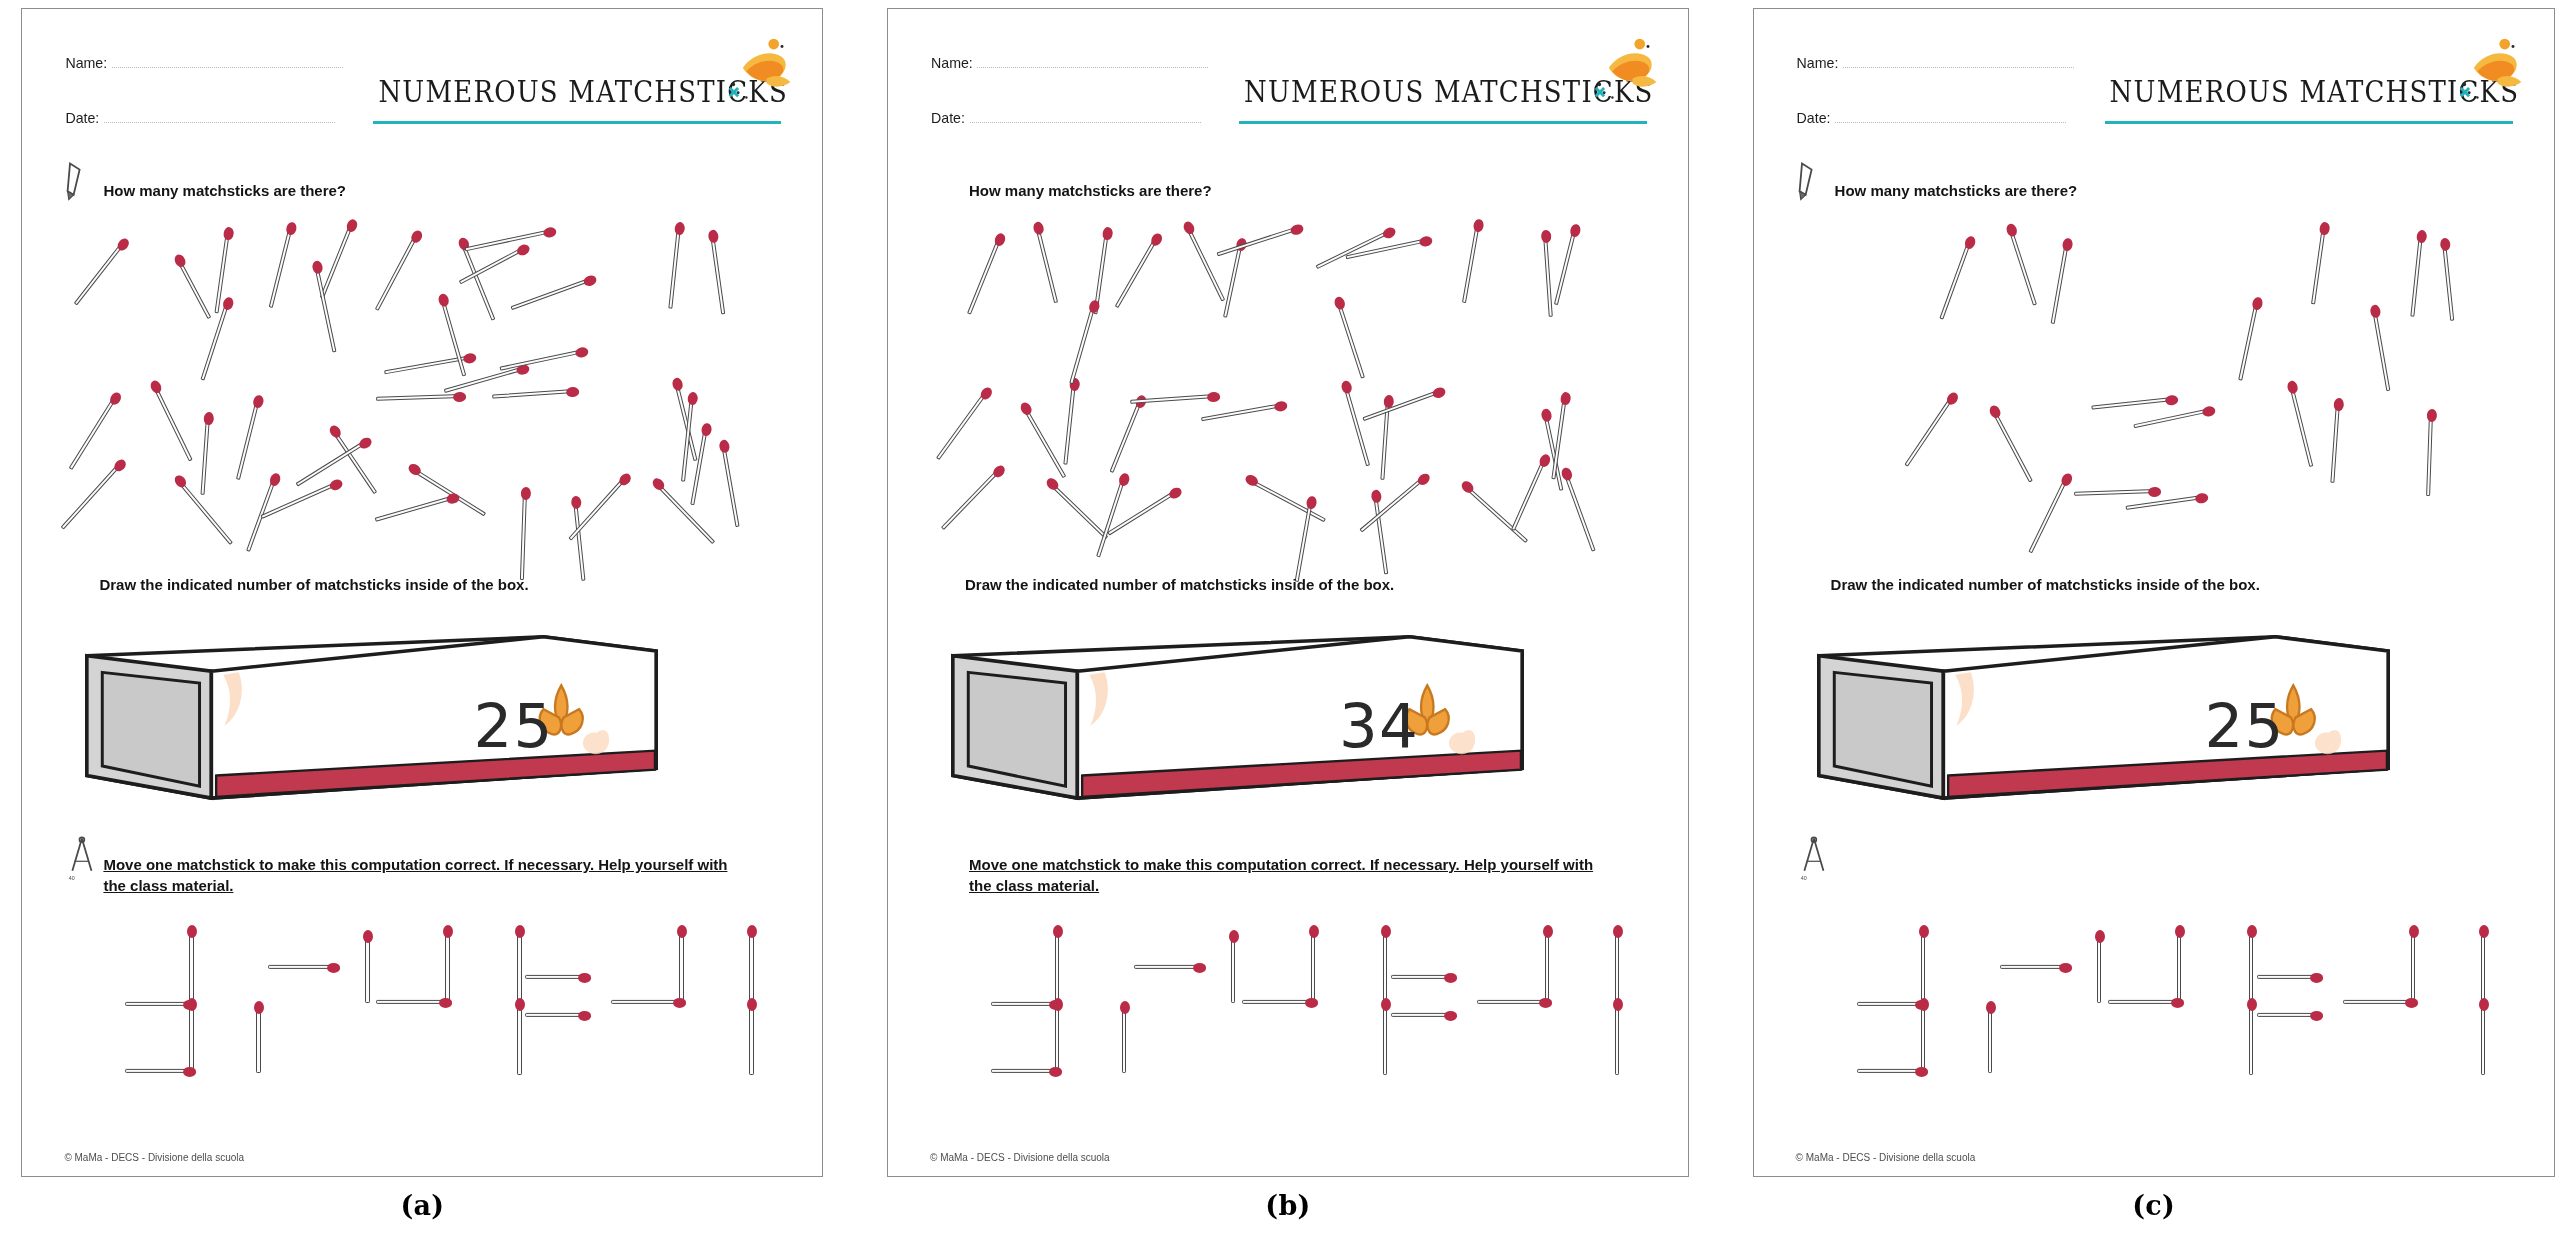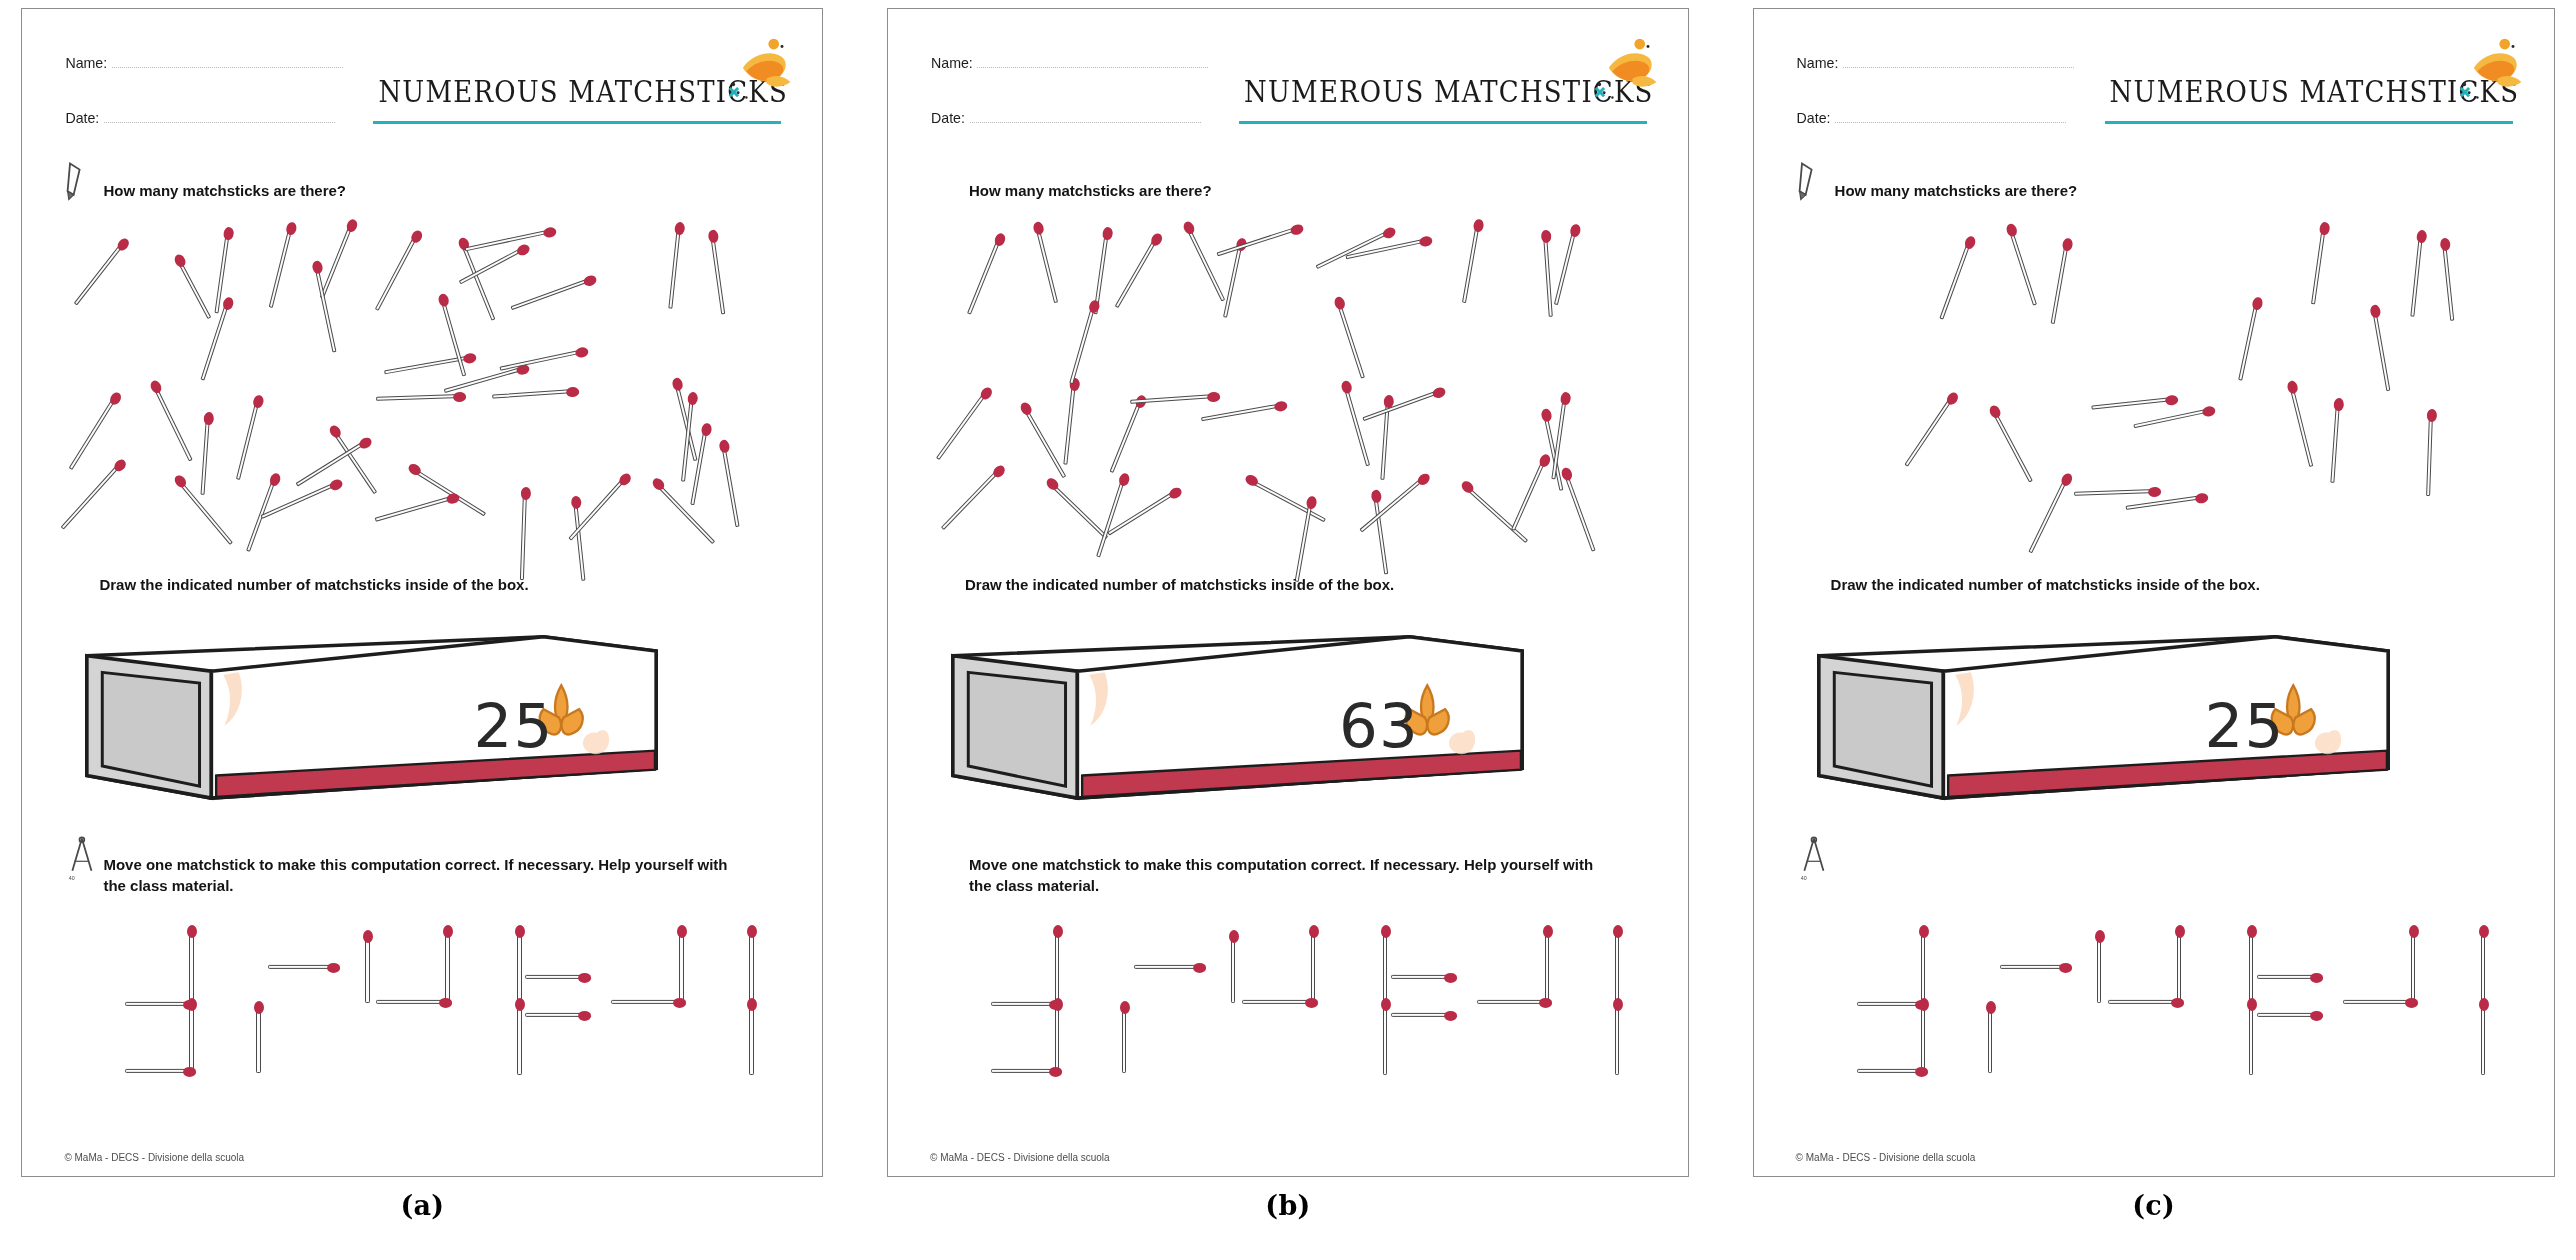--- a/index.html
+++ b/index.html
@@ -106,21 +106,21 @@
   
   .instr {
     position: absolute;
     font-size: 15px;
     line-height: 1.4;
     color: #141414;
     font-weight: 600;
   }
   .q1 { left: 81px; top: 171px; }
   .q2 { left: 77px; top: 565px; font-weight: 600; }
-  .q3 { left: 81px; top: 845px; width: 641px; }
+  .q3 { left: 81px; top: 845px; width: 641px; text-decoration: underline; }
   .pencil-icon {
     position: absolute;
     left: 42px;
     top: 151px;
     width: 36px;
     height: 42px;
   }
   .compass-icon {
     position: absolute;
     left: 42px;
@@ -407,21 +407,21 @@
           <path d="M20 60 L230 86 L230 300 L20 262 Z" fill="#d4d4d4" stroke="#1d1d1d" stroke-width="6"></path>
           <path d="M46 88 L210 106 L210 280 L46 246 Z" fill="#c9c9c9" stroke="#1d1d1d" stroke-width="5"></path>
           <path d="M230 86 L790 28 L980 52 L980 250 L230 300 Z" fill="#ffffff" stroke="#1d1d1d" stroke-width="6"></path>
           <path d="M238 262 L978 220 L978 252 L238 298 Z" fill="#c0394f" stroke="#1d1d1d" stroke-width="4"></path>
           <path d="M250 92 C266 120 264 150 252 178 C280 160 288 118 276 88 Z" fill="#fbd9c0" opacity="0.85"></path>
           <path d="M880 190 C896 176 906 196 898 214 C890 230 866 230 858 214 C852 200 866 186 880 190 Z" fill="#fbd9c0" opacity="0.8"></path>
           <path d="M820 110 C806 134 806 160 820 178 C834 160 834 134 820 110 Z" fill="#f0a03a" stroke="#c8791f" stroke-width="4"></path>
           <path d="M790 150 C778 164 784 186 804 192 C818 196 824 178 816 164 Z" fill="#f0a03a" stroke="#c8791f" stroke-width="4"></path>
           <path d="M850 150 C862 164 856 186 836 192 C822 196 816 178 824 164 Z" fill="#f0a03a" stroke="#c8791f" stroke-width="4"></path>
         </svg>
-        <div class="box-number">63</div>
+        <div class="box-number">34</div>
       </div>
 
       <div class="instr q3">Move one matchstick to make this computation correct. If necessary. Help yourself with the class material.</div>
 
       <div class="equation">
           <div class="match" style="left: 167px; top: 5.6px; height: 73px; transform: rotate(0deg); transform-origin: center top;"></div>
           <div class="match" style="left: 167px; top: 79px; height: 73px; transform: rotate(0deg); transform-origin: center top;"></div>
           <div class="match" style="left: 168px; top: 81px; height: 67px; transform: rotate(90deg); transform-origin: center top;"></div>
           <div class="match" style="left: 168px; top: 148px; height: 67px; transform: rotate(90deg); transform-origin: center top;"></div>
           <div class="match" style="left: 234px; top: 82px; height: 68px; transform: rotate(0deg); transform-origin: center top;"></div>

